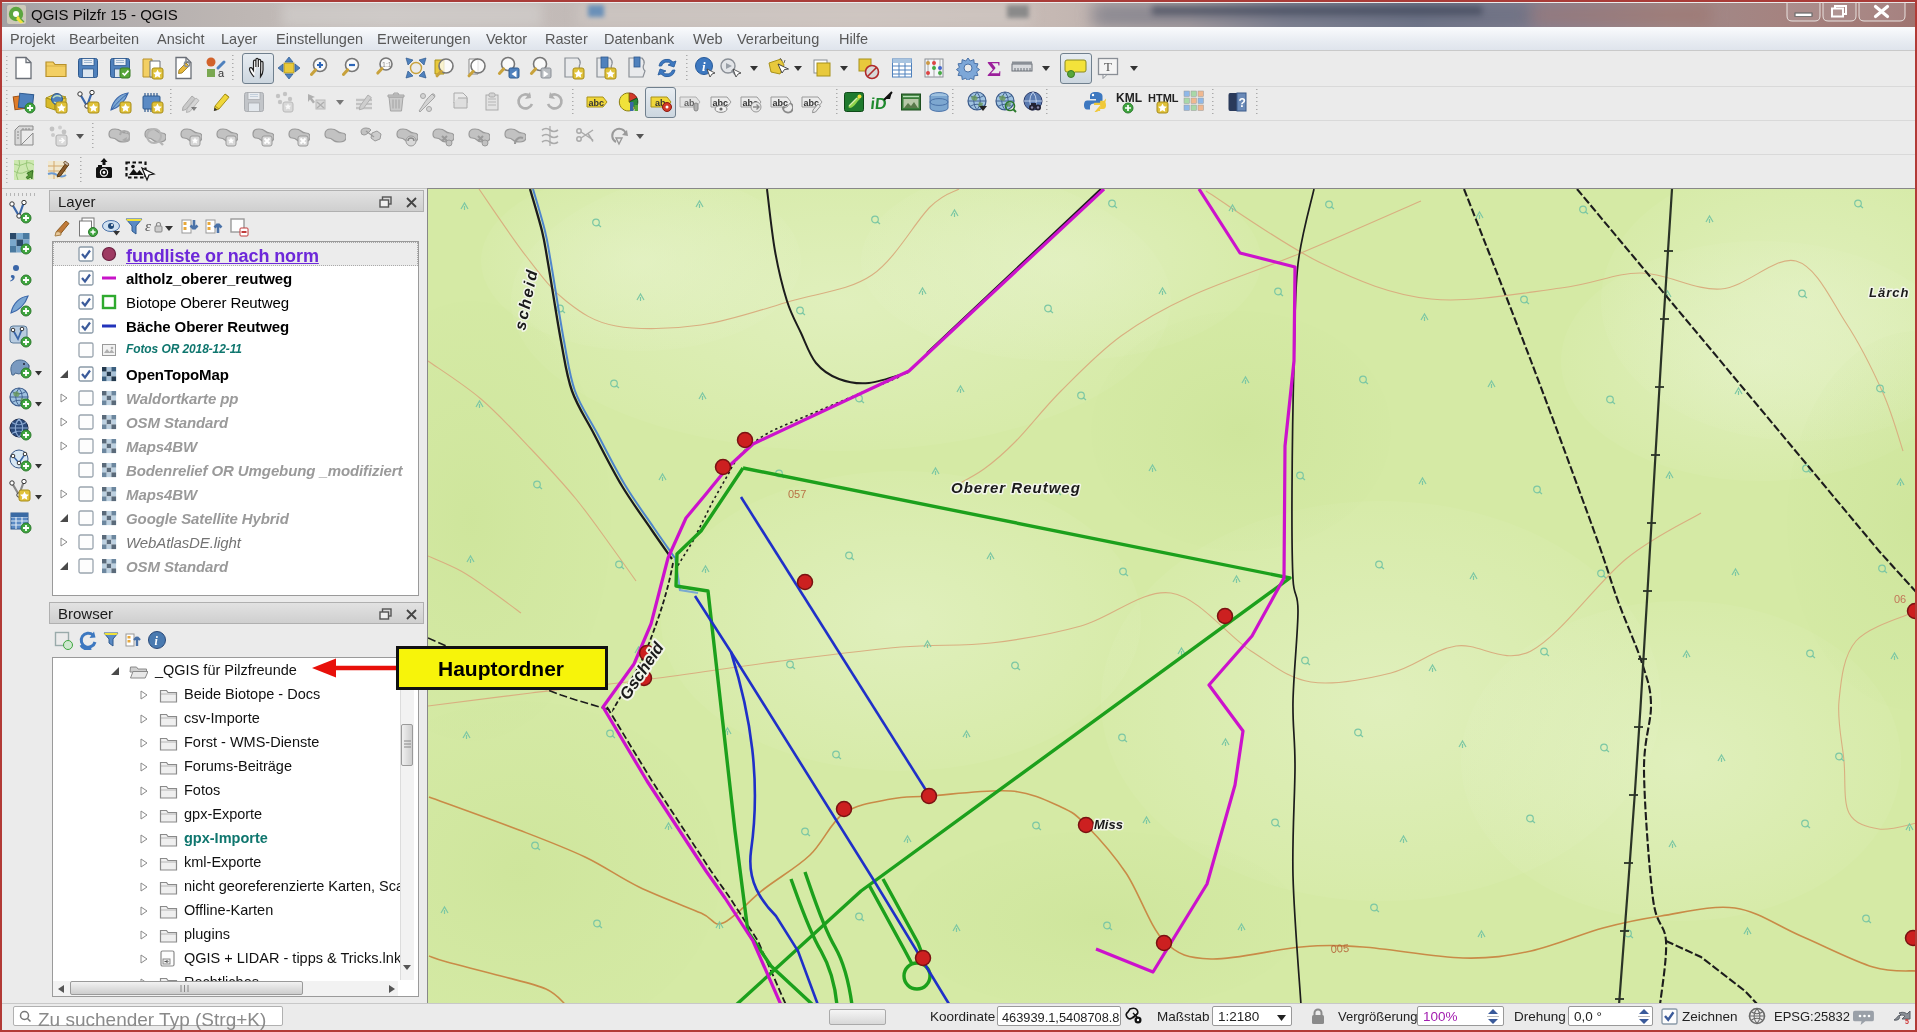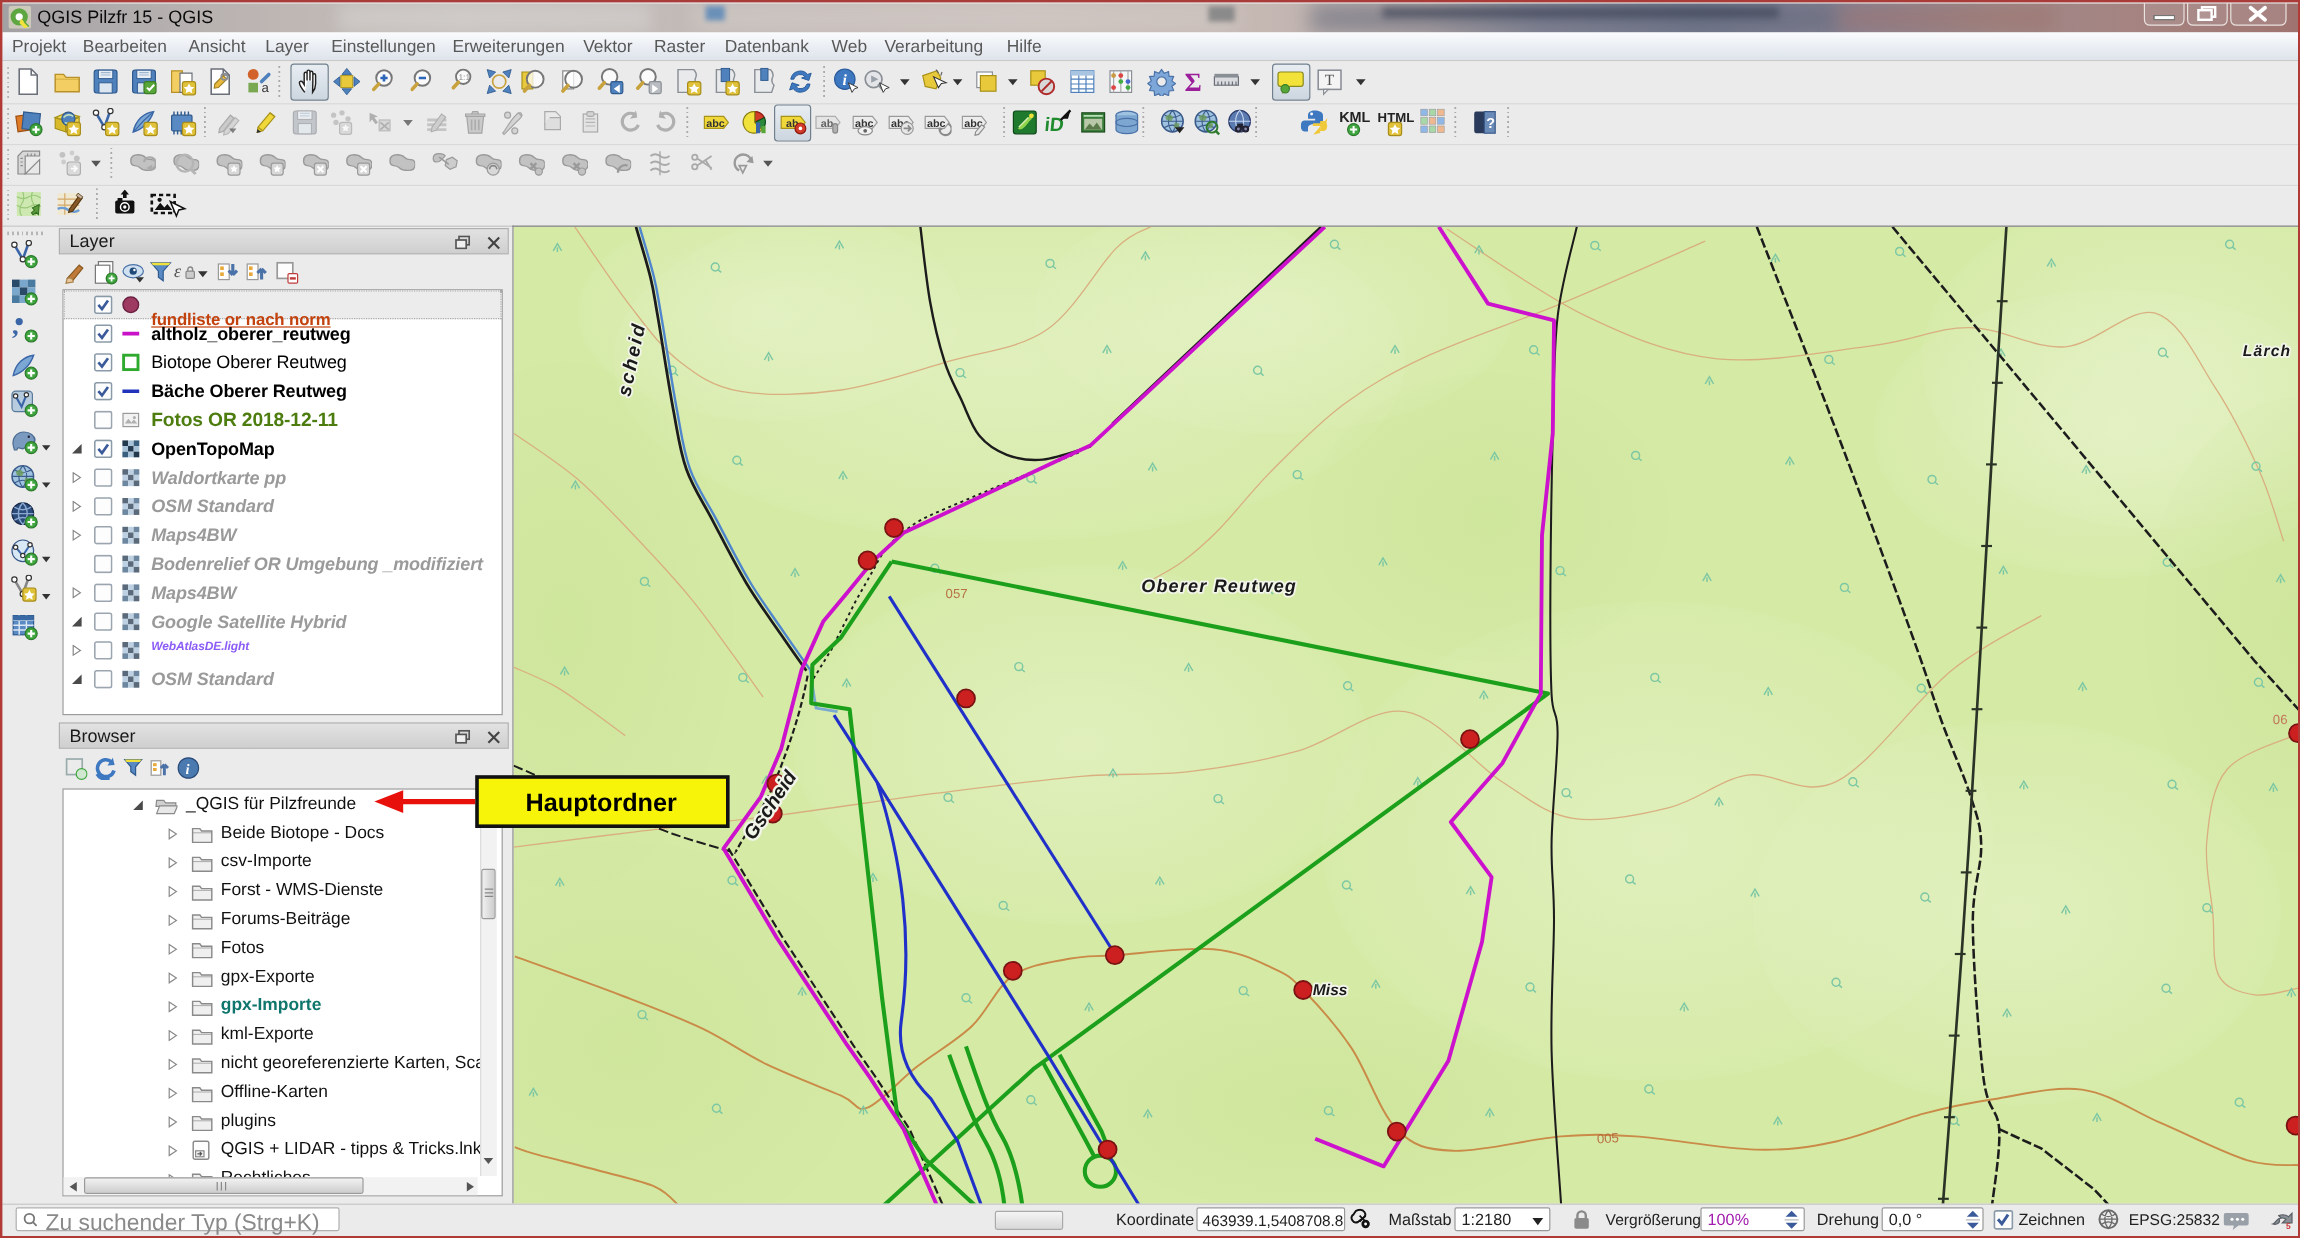--- a/index.html
+++ b/index.html
@@ -802,21 +802,21 @@
   </svg>
 <div class="abs tree" style="left:52px;top:241px;width:367px;height:355px"></div>
 <div class="abs" style="left:53px;top:242px;width:365px;height:24px;background:#ececec;border:1px dotted #aaa"></div>
 <svg class="abs" style="left:78px;top:246px;" width="16" height="16" viewBox="0 0 16 16">
     <rect x="1" y="1" width="14" height="14" rx="1.5" fill="#fdfdfd" stroke="#8a9aa8" stroke-width="1.3"></rect>
     <path d="M4,8 l3,3.5 5,-7" fill="none" stroke="#3a5a9a" stroke-width="2.2"></path>
   </svg>
 <svg class="abs" style="left:101px;top:246px;" width="16" height="16" viewBox="0 0 16 16">
     <circle cx="8" cy="8" r="6.5" fill="#9e3a62" stroke="#6a2040" stroke-width="1.2"></circle>
   </svg>
-<div class="abs" style="left:126px;top:258px;font-size:14px;color:#c2410c;font-weight:bold;white-space:nowrap;font-style:normal;text-decoration:underline;letter-spacing:-0.1px">fundliste or nach norm</div>
+<div class="abs" style="left:126px;top:246px;font-size:18px;color:#6d28d9;font-weight:bold;white-space:nowrap;font-style:normal;text-decoration:underline;letter-spacing:-0.1px">fundliste or nach norm</div>
 <svg class="abs" style="left:78px;top:270px;" width="16" height="16" viewBox="0 0 16 16">
     <rect x="1" y="1" width="14" height="14" rx="1.5" fill="#fdfdfd" stroke="#8a9aa8" stroke-width="1.3"></rect>
     <path d="M4,8 l3,3.5 5,-7" fill="none" stroke="#3a5a9a" stroke-width="2.2"></path>
   </svg>
 <svg class="abs" style="left:101px;top:270px;" width="16" height="16" viewBox="0 0 16 16">
     <path d="M1,8 h14" stroke="#c813c8" stroke-width="3"></path>
   </svg>
 <div class="abs" style="left:126px;top:270px;font-size:15px;color:#000;font-weight:bold;white-space:nowrap;font-style:normal;letter-spacing:-0.1px">altholz_oberer_reutweg</div>
 <svg class="abs" style="left:78px;top:294px;" width="16" height="16" viewBox="0 0 16 16">
     <rect x="1" y="1" width="14" height="14" rx="1.5" fill="#fdfdfd" stroke="#8a9aa8" stroke-width="1.3"></rect>
@@ -835,21 +835,21 @@
   </svg>
 <div class="abs" style="left:126px;top:318px;font-size:15px;color:#000;font-weight:bold;white-space:nowrap;font-style:normal;letter-spacing:-0.1px">Bäche Oberer Reutweg</div>
 <svg class="abs" style="left:78px;top:342px;" width="16" height="16" viewBox="0 0 16 16">
     <rect x="1" y="1" width="14" height="14" rx="1.5" fill="#fdfdfd" stroke="#9aa5af" stroke-width="1.3"></rect>
   </svg>
 <svg class="abs" style="left:101px;top:342px;" width="16" height="16" viewBox="0 0 16 16">
     <rect x="1.5" y="2.5" width="13" height="11" fill="#f2f2f2" stroke="#9a9a9a"></rect>
     <path d="M3,11 l3,-4 2.5,3 2,-2.5 3,3.5 z" fill="#b0b0b0"></path>
     <circle cx="11" cy="6" r="1.3" fill="#b0b0b0"></circle>
   </svg>
-<div class="abs" style="left:126px;top:342px;font-size:16px;color:#4d7c0f;font-weight:bold;white-space:nowrap;letter-spacing:-0.1px">Fotos OR 2018-12-11</div>
+<div class="abs" style="left:126px;top:342px;font-size:12px;color:#0f766e;font-weight:bold;white-space:nowrap;font-style:italic;letter-spacing:-0.1px">Fotos OR 2018-12-11</div>
 <svg class="abs" style="left:59px;top:369px;" width="10" height="10" viewBox="0 0 10 10">
     <path d="M9,1 L9,9 L1,9 z" fill="#4a4a4a"></path>
   </svg>
 <svg class="abs" style="left:78px;top:366px;" width="16" height="16" viewBox="0 0 16 16">
     <rect x="1" y="1" width="14" height="14" rx="1.5" fill="#fdfdfd" stroke="#8a9aa8" stroke-width="1.3"></rect>
     <path d="M4,8 l3,3.5 5,-7" fill="none" stroke="#3a5a9a" stroke-width="2.2"></path>
   </svg>
 <svg class="abs" style="left:101px;top:366px;" width="16" height="16" viewBox="0 0 16 16">
     <g opacity="1">
       <rect x="1.0" y="1.0" width="4.7" height="4.7" fill="#23394e"></rect>
@@ -993,21 +993,21 @@
       <rect x="5.7" y="1.0" width="4.7" height="4.7" fill="#a8c2d8"></rect>
       <rect x="10.4" y="1.0" width="4.7" height="4.7" fill="#3b5f7f"></rect>
       <rect x="1.0" y="5.7" width="4.7" height="4.7" fill="#a8c2d8"></rect>
       <rect x="5.7" y="5.7" width="4.7" height="4.7" fill="#23394e"></rect>
       <rect x="10.4" y="5.7" width="4.7" height="4.7" fill="#a8c2d8"></rect>
       <rect x="1.0" y="10.4" width="4.7" height="4.7" fill="#3b5f7f"></rect>
       <rect x="5.7" y="10.4" width="4.7" height="4.7" fill="#a8c2d8"></rect>
       <rect x="10.4" y="10.4" width="4.7" height="4.7" fill="#23394e"></rect>
     </g>
   </svg>
-<div class="abs" style="left:126px;top:534px;font-size:10px;color:#8b5cf6;font-weight:bold;white-space:nowrap;font-style:italic;letter-spacing:-0.1px">WebAtlasDE.light</div>
+<div class="abs" style="left:126px;top:534px;font-size:15px;color:#737373;font-weight:normal;white-space:nowrap;font-style:italic;letter-spacing:-0.1px">WebAtlasDE.light</div>
 <svg class="abs" style="left:59px;top:561px;" width="10" height="10" viewBox="0 0 10 10">
     <path d="M9,1 L9,9 L1,9 z" fill="#4a4a4a"></path>
   </svg>
 <svg class="abs" style="left:78px;top:558px;" width="16" height="16" viewBox="0 0 16 16">
     <rect x="1" y="1" width="14" height="14" rx="1.5" fill="#fdfdfd" stroke="#9aa5af" stroke-width="1.3"></rect>
   </svg>
 <svg class="abs" style="left:101px;top:558px;" width="16" height="16" viewBox="0 0 16 16">
     <g opacity=".75">
       <rect x="1.0" y="1.0" width="4.7" height="4.7" fill="#23394e"></rect>
       <rect x="5.7" y="1.0" width="4.7" height="4.7" fill="#a8c2d8"></rect>

